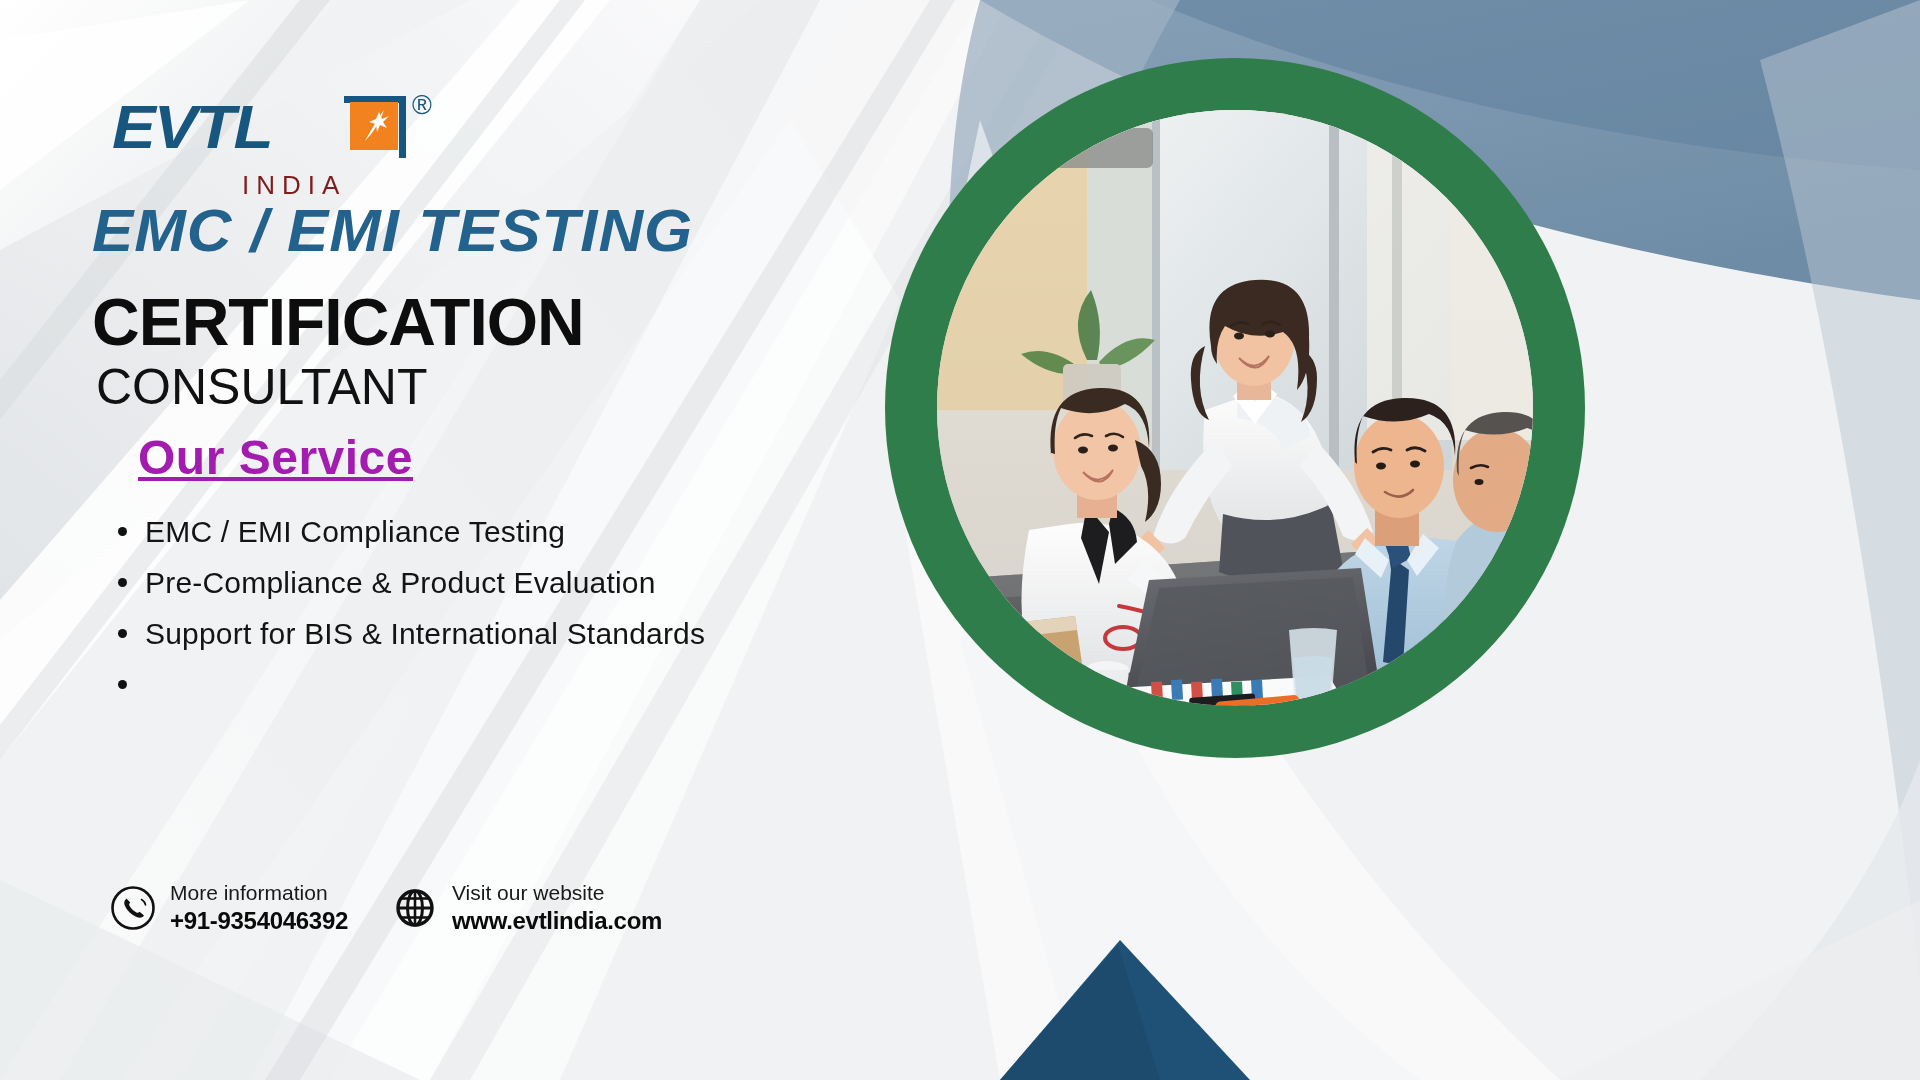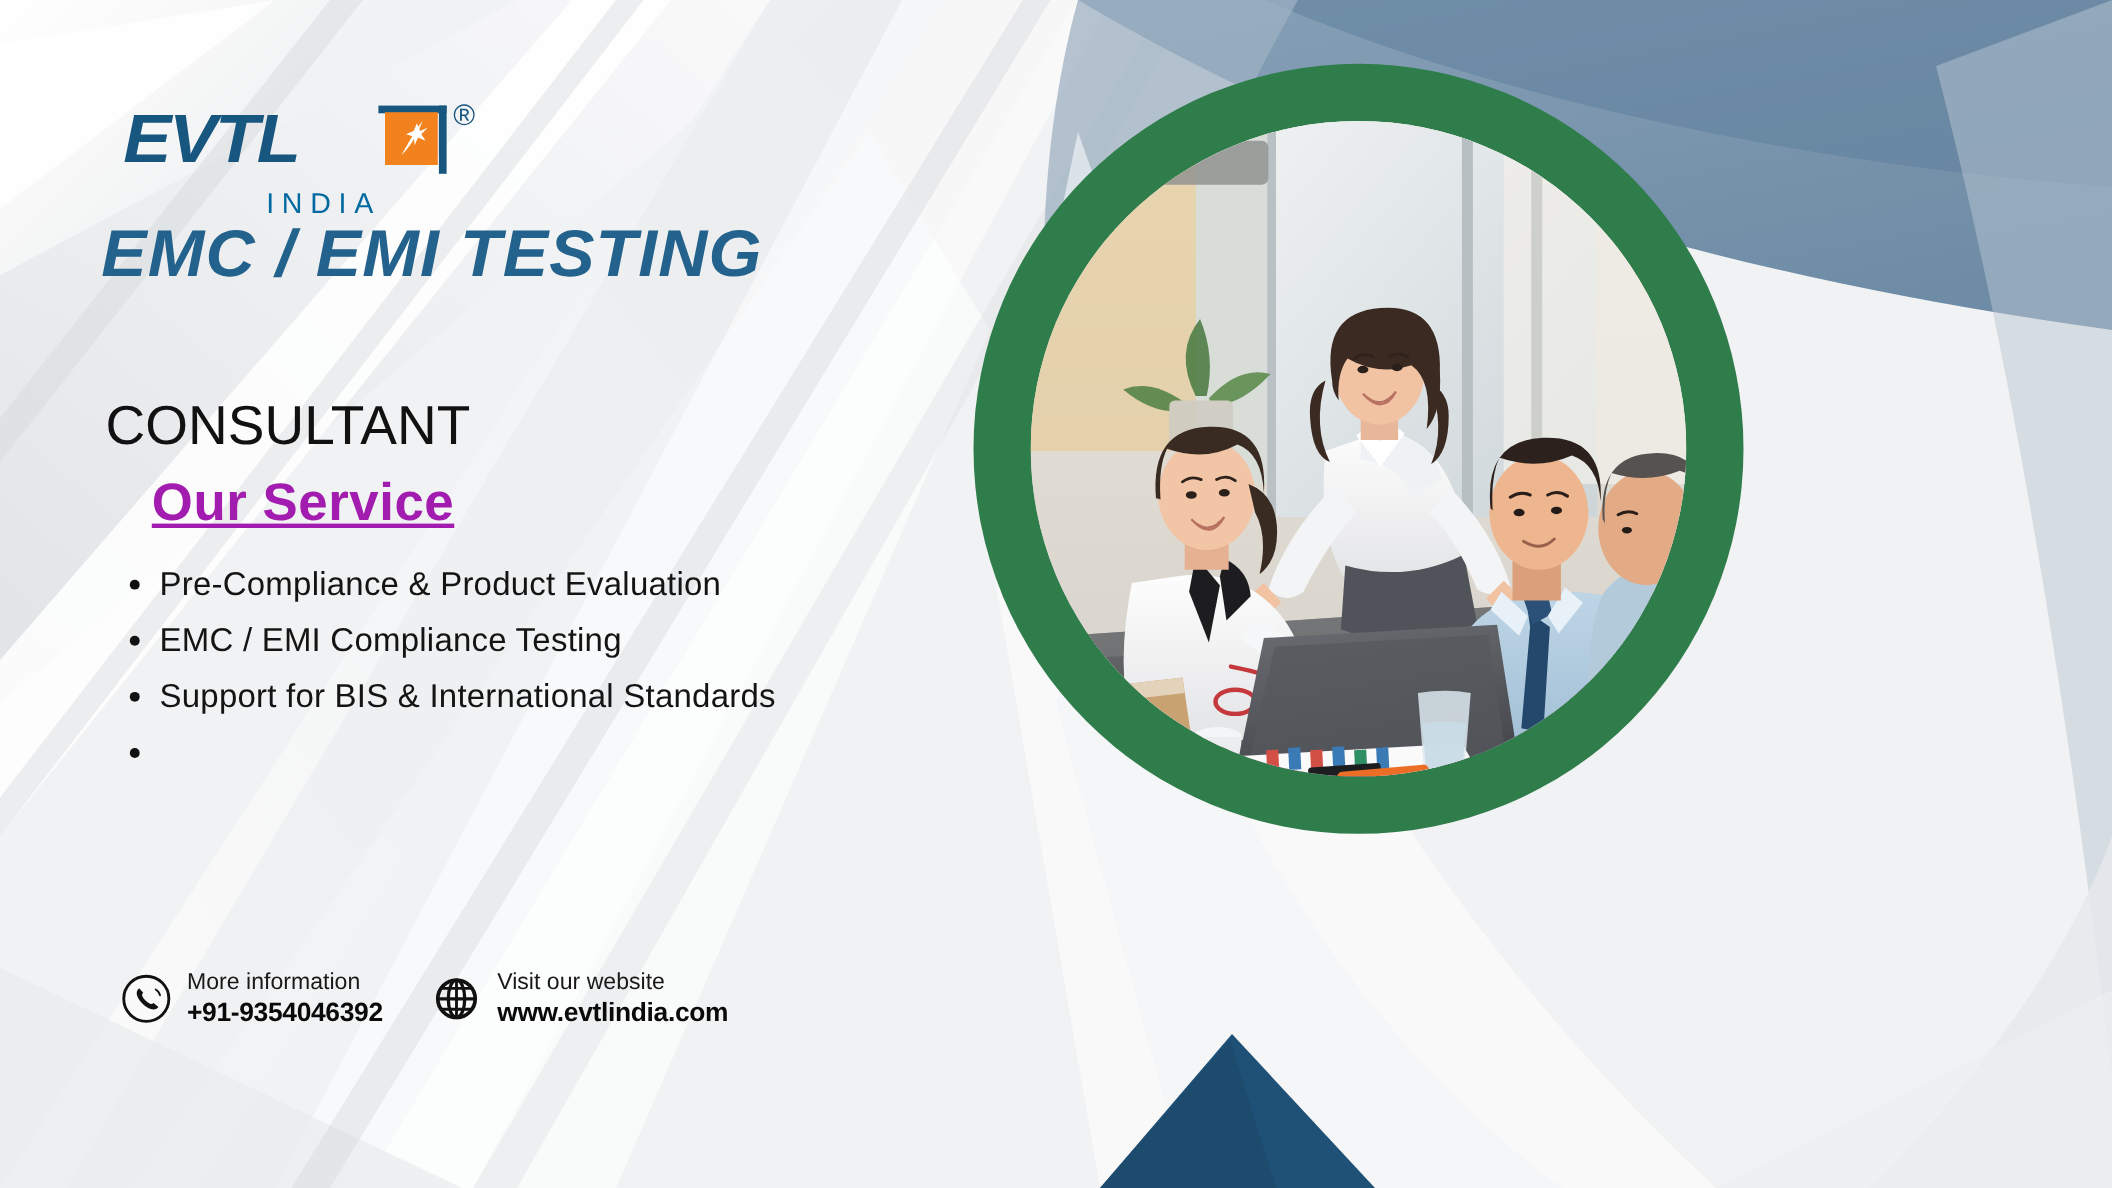--- a/index.html
+++ b/index.html
@@ -37,21 +37,21 @@
     position:absolute;left:232px;top:0px;width:62px;height:62px;
     border-top:7px solid #17567f;border-right:7px solid #17567f;
     box-sizing:border-box;
   }
   .logo-reg{
     position:absolute;left:300px;top:-4px;
     font-size:27px;color:#17567f;font-weight:normal;line-height:1;
   }
   .logo-sub{
     position:absolute;left:130px;top:74px;
-    font-size:26px;letter-spacing:7px;color:#0369a1;
+    font-size:26px;letter-spacing:7px;color:#7f1d1d;
     font-weight:normal;
   }
 
   
   .h-main{
     position:absolute;left:92px;top:196px;
     font-size:60px;font-weight:bold;font-style:italic;
     letter-spacing:1px;color:#23628c;
     transform:scaleX(1.03);transform-origin:left center;
     white-space:nowrap;
@@ -175,31 +175,32 @@
             <path d="M26 2 C20 10 13 22 7 33 C15 25 22 14 26 2 Z" fill="#ffffff"></path>
             <path d="M21 4 L24 11 L31 8 L25 14 L29 20 L22 17 L19 24 L18 16 L11 14 L18 11 Z" fill="#ffffff"></path>
           </svg>
         </span>
         <span class="logo-reg">®</span>
       </div>
       <div class="logo-sub">INDIA</div>
     </div>
 
     <div class="h-main">EMC / EMI TESTING</div>
+    <div class="h-cert">CERTIFICATION</div>
     <div class="h-cons">CONSULTANT</div>
     <div class="h-ours">Our Service</div>
 
     <div class="svc">
       <div class="svc-row">
         <span class="svc-dot"></span>
-        <span class="svc-txt">Pre-Compliance &amp; Product Evaluation</span>
+        <span class="svc-txt">EMC / EMI Compliance Testing</span>
       </div>
       <div class="svc-row">
         <span class="svc-dot"></span>
-        <span class="svc-txt">EMC / EMI Compliance Testing</span>
+        <span class="svc-txt">Pre-Compliance &amp; Product Evaluation</span>
       </div>
       <div class="svc-row">
         <span class="svc-dot"></span>
         <span class="svc-txt">Support for BIS &amp; International Standards</span>
       </div>
       <div class="svc-row">
         <span class="svc-dot"></span>
       </div>
     </div>
 

